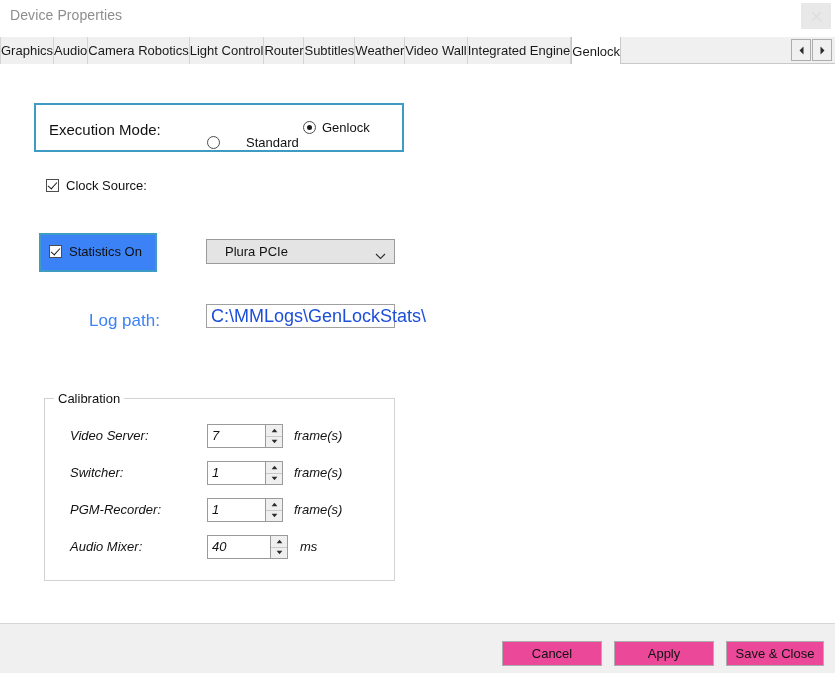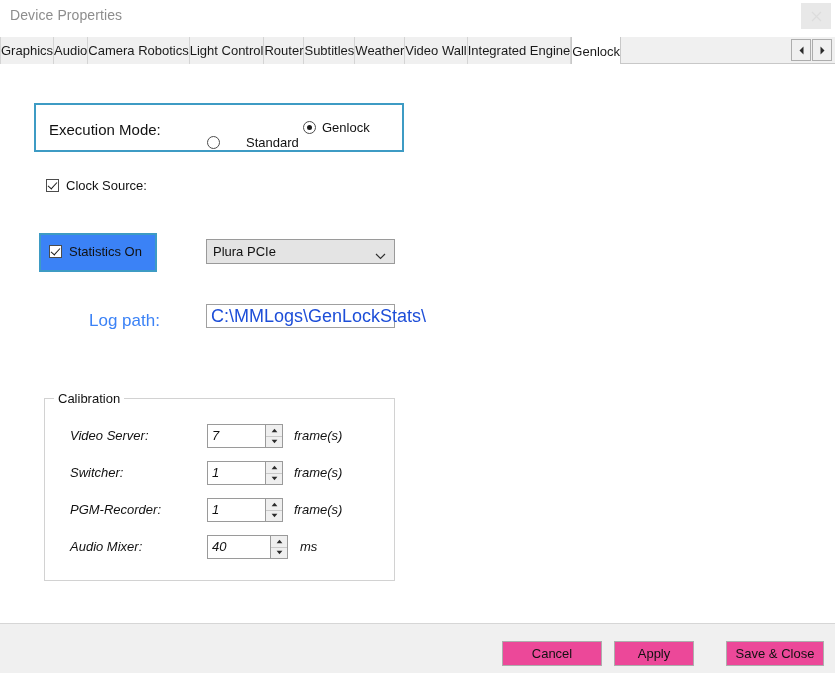--- a/index.html
+++ b/index.html
@@ -165,21 +165,21 @@
     display: flex; align-items: center;
     font-size: 13px; color: #111;
     cursor: pointer;
   }
   .combo {
     position: absolute; left: 205px; top: 175px;
     width: 189px; height: 25px;
     background: #e4e4e4;
     border: 1px solid #9a9a9a;
     display: flex; align-items: center;
-    padding-left: 6px;
+    padding-left: 18px;
     font-size: 13px; color: #111;
     cursor: pointer;
   }
   .combo .chev {
     position: absolute; right: 8px; top: 8px;
   }
 
   .stats-box {
     position: absolute; left: 38px; top: 169px;
     width: 118px; height: 39px;
@@ -275,21 +275,21 @@
     position: absolute; top: 17px;
     height: 25px;
     background: #ec4899;
     border: 1px solid #adadad;
     font-size: 13px; color: #111;
     display: flex; align-items: center; justify-content: center;
     cursor: pointer;
     font-family: "Liberation Sans", sans-serif;
   }
   .btn-cancel { left: 502px; width: 100px; }
-  .btn-apply  { left: 614px; width: 80px; }
+  .btn-apply  { left: 614px; width: 100px; }
   .btn-save   { left: 726px; width: 98px; }
 </style>
 </head>
 <body>
 
 <div id="app">
 
   <div class="titlebar">
     <div class="title-text">Device Properties</div>
     <div class="close-btn">

